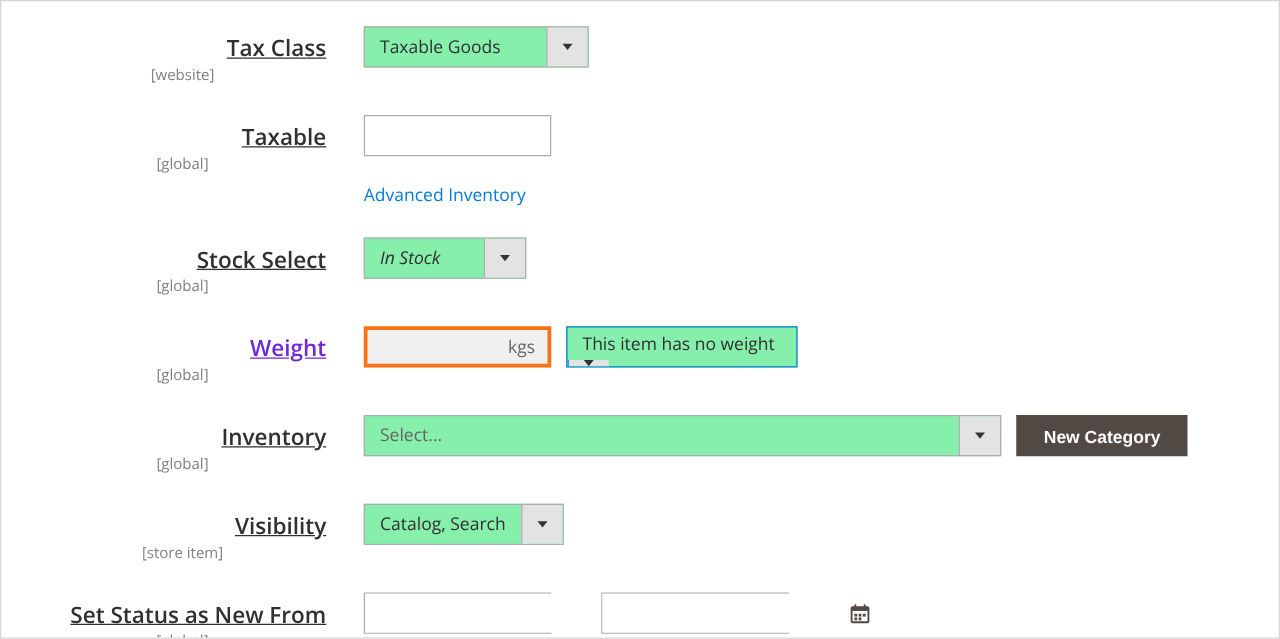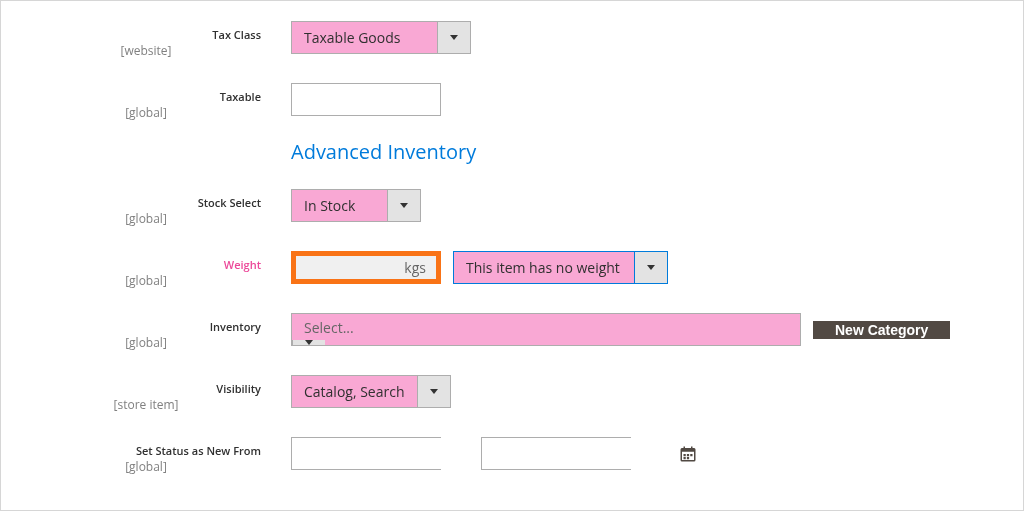--- a/index.html
+++ b/index.html
@@ -19,45 +19,46 @@
       margin-bottom: 24px;
     }
     .label-col {
       width: 260px;
       text-align: right;
       padding-right: 30px;
       padding-top: 6px;
     }
     .field-label {
       font-weight: 600;
-      font-size: 11px;
+      font-size: 18px;
       color: #303030;
       display: block;
+      text-decoration: underline;
     }
     .field-label.disabled {
-      color: #ec4899;
+      color: #6d28d9;
     }
     .scope-label {
       font-size: 12px;
       color: #808080;
       display: block;
       text-align: center;
     }
     .field-col {
       flex: 1;
       display: flex;
       align-items: center;
       gap: 12px;
     }
     .select-wrap {
       position: relative;
       display: inline-flex;
       align-items: stretch;
       border: 1px solid #adadad;
-      background: #f9a8d4;
+      background: #86efac;
       height: 33px;
     }
     .select-wrap.highlight {
       border-color: #007bdb;
     }
     .select-text {
       padding: 0 12px;
       display: flex;
       align-items: center;
       color: #303030;
@@ -73,67 +74,67 @@
       display: flex;
       align-items: center;
       justify-content: center;
       cursor: pointer;
     }
     .select-btn.highlight {
       border-left-color: #007bdb;
     }
     .select-wrap.wide { width: 180px; }
     .select-wrap.wide .select-text { flex: 1; }
-    .select-wrap.medium { width: 130px; }
+    .select-wrap.medium { width: 130px; font-style: italic; }
     .select-wrap.medium .select-text { flex: 1; }
-    .select-wrap.weight-sel { width: 215px; }
+    .select-wrap.weight-sel { width: 185px; flex-direction: column; }
     .select-wrap.weight-sel .select-text { flex: 1; }
     .select-wrap.visibility { width: 160px; }
     .select-wrap.visibility .select-text { flex: 1; }
-    .select-wrap.categories { width: 510px; flex-direction: column; }
+    .select-wrap.categories { width: 510px; }
     .select-wrap.categories .select-text { flex: 1; }
 
     .text-input {
       height: 33px;
       border: 1px solid #adadad;
       padding: 0 10px;
       font-size: 14px;
       background: #fff;
     }
     .text-input.qty { width: 150px; }
     .weight-unit-box {
       position: relative;
       display: inline-flex;
       align-items: center;
       height: 33px;
-      border: 5px solid #f97316;
+      border: 3px solid #f97316;
       background: #f0f0f0;
       width: 150px;
       padding: 0 10px;
     }
     .weight-unit-box .unit {
       margin-left: auto;
       color: #666;
     }
     .link {
       color: #007bdb;
       cursor: pointer;
-      font-size: 20px;
+      font-size: 14px;
       margin-top: 10px;
       display: inline-block;
     }
     .field-col.column {
       flex-direction: column;
       align-items: flex-start;
     }
     .btn-dark {
       background: #514943;
       color: #fff;
       border: none;
-      height: 18px;
+      height: 33px;
       padding: 0 22px;
       font-weight: 600;
       font-size: 14px;
       cursor: pointer;
     }
     .caret-down {
       width: 0; height: 0;
       border-left: 4px solid transparent;
       border-right: 4px solid transparent;
       border-top: 5px solid #333;

